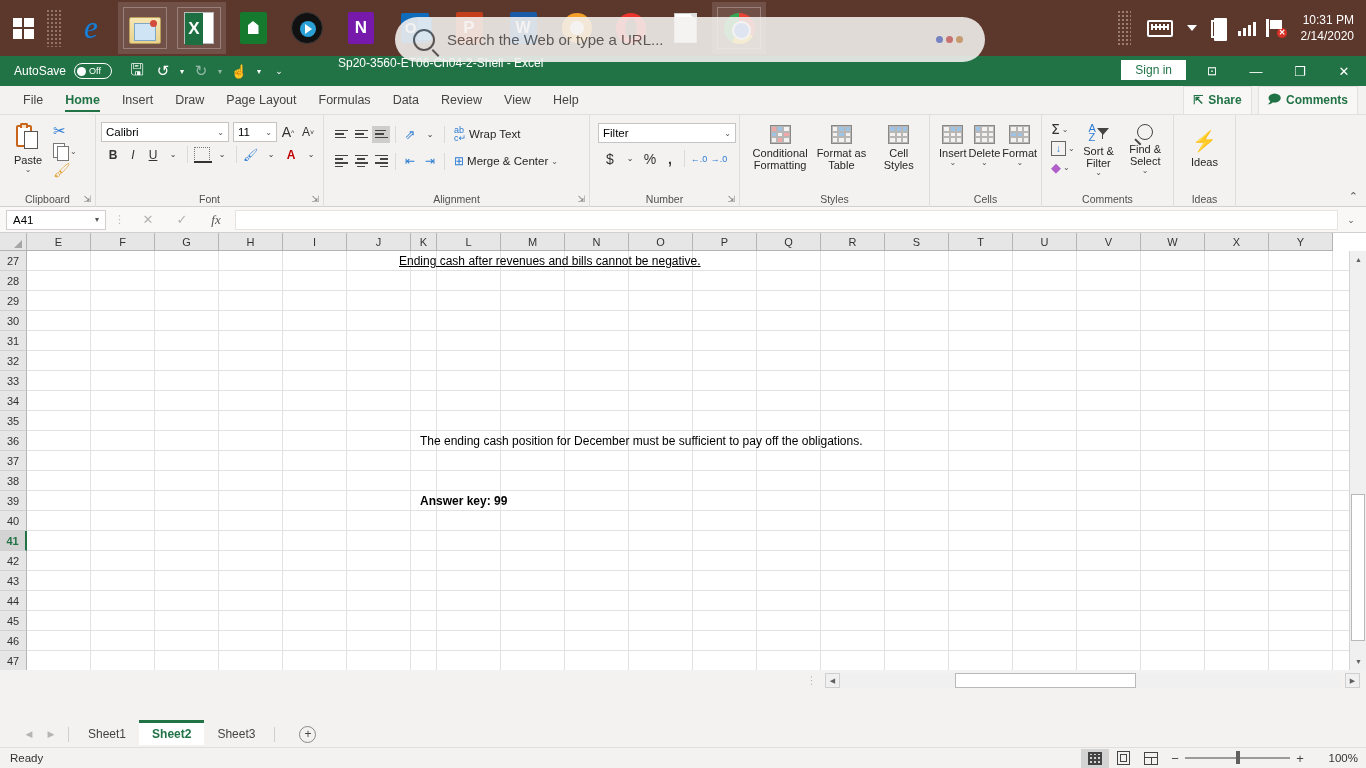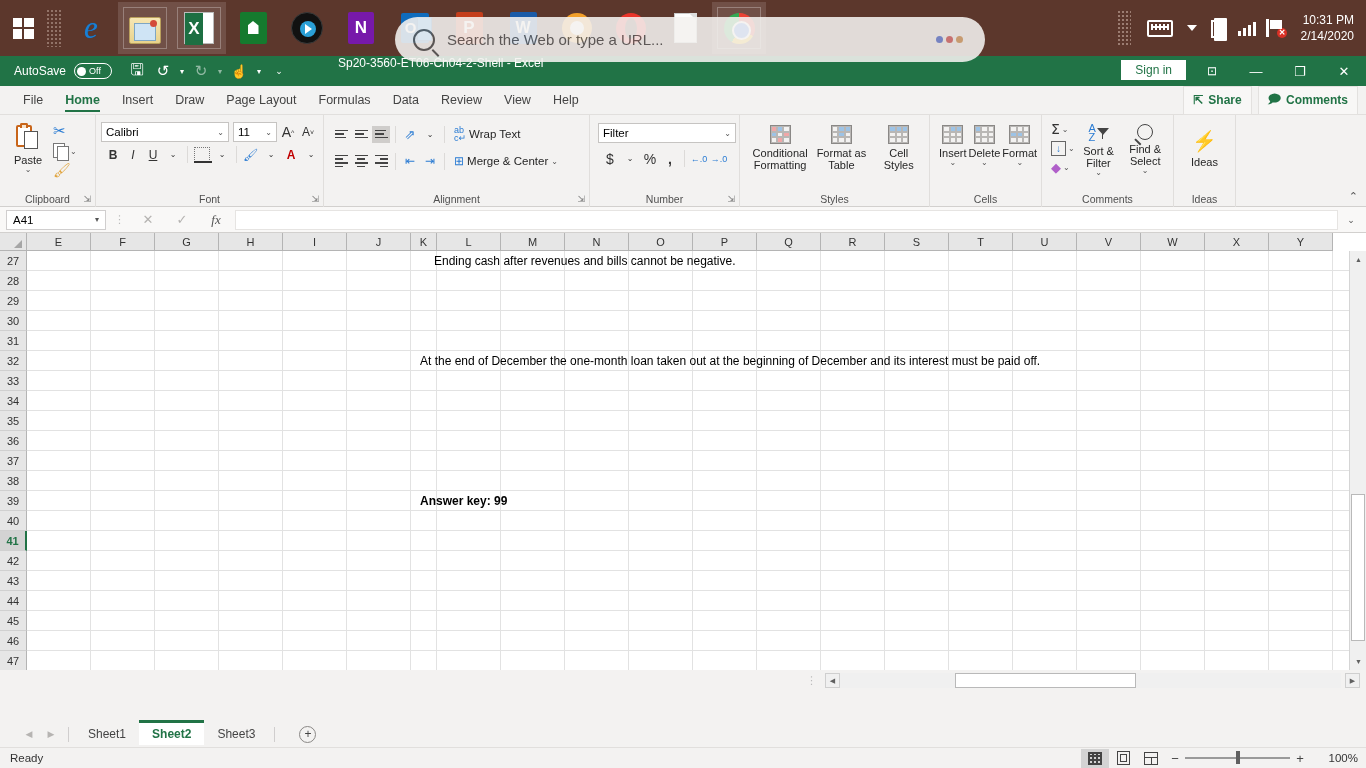--- a/index.html
+++ b/index.html
@@ -833,229 +833,229 @@
           <div class="gcell" style="width: 64px;"></div>
           <div class="gcell" style="width: 64px;"></div>
           <div class="gcell" style="width: 64px;"></div>
           <div class="gcell" style="width: 64px;"></div>
           <div class="gcell" style="width: 64px;"></div>
           <div class="gcell" style="width: 64px;"></div>
           <div class="gcell" style="width: 64px;"></div>
           <div class="gcell" style="width: 64px;"></div>
           <div class="gcell" style="width: 64px;"></div>
           <div class="gcell" style="width: 64px;"></div>
-          <div class="celltext" style="left: 407px;">Ending cash after revenues and bills cannot be negative.</div>
-        </div>
-        <div class="gridrow">
-          <div class="gcell" style="width: 64px;"></div>
-          <div class="gcell" style="width: 64px;"></div>
-          <div class="gcell" style="width: 64px;"></div>
-          <div class="gcell" style="width: 64px;"></div>
-          <div class="gcell" style="width: 64px;"></div>
-          <div class="gcell" style="width: 64px;"></div>
-          <div class="gcell" style="width: 26px;"></div>
-          <div class="gcell" style="width: 64px;"></div>
-          <div class="gcell" style="width: 64px;"></div>
-          <div class="gcell" style="width: 64px;"></div>
-          <div class="gcell" style="width: 64px;"></div>
-          <div class="gcell" style="width: 64px;"></div>
-          <div class="gcell" style="width: 64px;"></div>
-          <div class="gcell" style="width: 64px;"></div>
-          <div class="gcell" style="width: 64px;"></div>
-          <div class="gcell" style="width: 64px;"></div>
-          <div class="gcell" style="width: 64px;"></div>
-          <div class="gcell" style="width: 64px;"></div>
-          <div class="gcell" style="width: 64px;"></div>
-          <div class="gcell" style="width: 64px;"></div>
-          <div class="gcell" style="width: 64px;"></div>
-        </div>
-        <div class="gridrow">
-          <div class="gcell" style="width: 64px;"></div>
-          <div class="gcell" style="width: 64px;"></div>
-          <div class="gcell" style="width: 64px;"></div>
-          <div class="gcell" style="width: 64px;"></div>
-          <div class="gcell" style="width: 64px;"></div>
-          <div class="gcell" style="width: 64px;"></div>
-          <div class="gcell" style="width: 26px;"></div>
-          <div class="gcell" style="width: 64px;"></div>
-          <div class="gcell" style="width: 64px;"></div>
-          <div class="gcell" style="width: 64px;"></div>
-          <div class="gcell" style="width: 64px;"></div>
-          <div class="gcell" style="width: 64px;"></div>
-          <div class="gcell" style="width: 64px;"></div>
-          <div class="gcell" style="width: 64px;"></div>
-          <div class="gcell" style="width: 64px;"></div>
-          <div class="gcell" style="width: 64px;"></div>
-          <div class="gcell" style="width: 64px;"></div>
-          <div class="gcell" style="width: 64px;"></div>
-          <div class="gcell" style="width: 64px;"></div>
-          <div class="gcell" style="width: 64px;"></div>
-          <div class="gcell" style="width: 64px;"></div>
-        </div>
-        <div class="gridrow">
-          <div class="gcell" style="width: 64px;"></div>
-          <div class="gcell" style="width: 64px;"></div>
-          <div class="gcell" style="width: 64px;"></div>
-          <div class="gcell" style="width: 64px;"></div>
-          <div class="gcell" style="width: 64px;"></div>
-          <div class="gcell" style="width: 64px;"></div>
-          <div class="gcell" style="width: 26px;"></div>
-          <div class="gcell" style="width: 64px;"></div>
-          <div class="gcell" style="width: 64px;"></div>
-          <div class="gcell" style="width: 64px;"></div>
-          <div class="gcell" style="width: 64px;"></div>
-          <div class="gcell" style="width: 64px;"></div>
-          <div class="gcell" style="width: 64px;"></div>
-          <div class="gcell" style="width: 64px;"></div>
-          <div class="gcell" style="width: 64px;"></div>
-          <div class="gcell" style="width: 64px;"></div>
-          <div class="gcell" style="width: 64px;"></div>
-          <div class="gcell" style="width: 64px;"></div>
-          <div class="gcell" style="width: 64px;"></div>
-          <div class="gcell" style="width: 64px;"></div>
-          <div class="gcell" style="width: 64px;"></div>
-        </div>
-        <div class="gridrow">
-          <div class="gcell" style="width: 64px;"></div>
-          <div class="gcell" style="width: 64px;"></div>
-          <div class="gcell" style="width: 64px;"></div>
-          <div class="gcell" style="width: 64px;"></div>
-          <div class="gcell" style="width: 64px;"></div>
-          <div class="gcell" style="width: 64px;"></div>
-          <div class="gcell" style="width: 26px;"></div>
-          <div class="gcell" style="width: 64px;"></div>
-          <div class="gcell" style="width: 64px;"></div>
-          <div class="gcell" style="width: 64px;"></div>
-          <div class="gcell" style="width: 64px;"></div>
-          <div class="gcell" style="width: 64px;"></div>
-          <div class="gcell" style="width: 64px;"></div>
-          <div class="gcell" style="width: 64px;"></div>
-          <div class="gcell" style="width: 64px;"></div>
-          <div class="gcell" style="width: 64px;"></div>
-          <div class="gcell" style="width: 64px;"></div>
-          <div class="gcell" style="width: 64px;"></div>
-          <div class="gcell" style="width: 64px;"></div>
-          <div class="gcell" style="width: 64px;"></div>
-          <div class="gcell" style="width: 64px;"></div>
-        </div>
-        <div class="gridrow">
-          <div class="gcell" style="width: 64px;"></div>
-          <div class="gcell" style="width: 64px;"></div>
-          <div class="gcell" style="width: 64px;"></div>
-          <div class="gcell" style="width: 64px;"></div>
-          <div class="gcell" style="width: 64px;"></div>
-          <div class="gcell" style="width: 64px;"></div>
-          <div class="gcell" style="width: 26px;"></div>
-          <div class="gcell" style="width: 64px;"></div>
-          <div class="gcell" style="width: 64px;"></div>
-          <div class="gcell" style="width: 64px;"></div>
-          <div class="gcell" style="width: 64px;"></div>
-          <div class="gcell" style="width: 64px;"></div>
-          <div class="gcell" style="width: 64px;"></div>
-          <div class="gcell" style="width: 64px;"></div>
-          <div class="gcell" style="width: 64px;"></div>
-          <div class="gcell" style="width: 64px;"></div>
-          <div class="gcell" style="width: 64px;"></div>
-          <div class="gcell" style="width: 64px;"></div>
-          <div class="gcell" style="width: 64px;"></div>
-          <div class="gcell" style="width: 64px;"></div>
-          <div class="gcell" style="width: 64px;"></div>
-          <div class="celltext" style="left: 393px;">At the end of December the one-month loan taken out at the beginning of December and its interest must be paid off.</div>
-        </div>
-        <div class="gridrow">
-          <div class="gcell" style="width: 64px;"></div>
-          <div class="gcell" style="width: 64px;"></div>
-          <div class="gcell" style="width: 64px;"></div>
-          <div class="gcell" style="width: 64px;"></div>
-          <div class="gcell" style="width: 64px;"></div>
-          <div class="gcell" style="width: 64px;"></div>
-          <div class="gcell" style="width: 26px;"></div>
-          <div class="gcell" style="width: 64px;"></div>
-          <div class="gcell" style="width: 64px;"></div>
-          <div class="gcell" style="width: 64px;"></div>
-          <div class="gcell" style="width: 64px;"></div>
-          <div class="gcell" style="width: 64px;"></div>
-          <div class="gcell" style="width: 64px;"></div>
-          <div class="gcell" style="width: 64px;"></div>
-          <div class="gcell" style="width: 64px;"></div>
-          <div class="gcell" style="width: 64px;"></div>
-          <div class="gcell" style="width: 64px;"></div>
-          <div class="gcell" style="width: 64px;"></div>
-          <div class="gcell" style="width: 64px;"></div>
-          <div class="gcell" style="width: 64px;"></div>
-          <div class="gcell" style="width: 64px;"></div>
-        </div>
-        <div class="gridrow">
-          <div class="gcell" style="width: 64px;"></div>
-          <div class="gcell" style="width: 64px;"></div>
-          <div class="gcell" style="width: 64px;"></div>
-          <div class="gcell" style="width: 64px;"></div>
-          <div class="gcell" style="width: 64px;"></div>
-          <div class="gcell" style="width: 64px;"></div>
-          <div class="gcell" style="width: 26px;"></div>
-          <div class="gcell" style="width: 64px;"></div>
-          <div class="gcell" style="width: 64px;"></div>
-          <div class="gcell" style="width: 64px;"></div>
-          <div class="gcell" style="width: 64px;"></div>
-          <div class="gcell" style="width: 64px;"></div>
-          <div class="gcell" style="width: 64px;"></div>
-          <div class="gcell" style="width: 64px;"></div>
-          <div class="gcell" style="width: 64px;"></div>
-          <div class="gcell" style="width: 64px;"></div>
-          <div class="gcell" style="width: 64px;"></div>
-          <div class="gcell" style="width: 64px;"></div>
-          <div class="gcell" style="width: 64px;"></div>
-          <div class="gcell" style="width: 64px;"></div>
-          <div class="gcell" style="width: 64px;"></div>
-        </div>
-        <div class="gridrow">
-          <div class="gcell" style="width: 64px;"></div>
-          <div class="gcell" style="width: 64px;"></div>
-          <div class="gcell" style="width: 64px;"></div>
-          <div class="gcell" style="width: 64px;"></div>
-          <div class="gcell" style="width: 64px;"></div>
-          <div class="gcell" style="width: 64px;"></div>
-          <div class="gcell" style="width: 26px;"></div>
-          <div class="gcell" style="width: 64px;"></div>
-          <div class="gcell" style="width: 64px;"></div>
-          <div class="gcell" style="width: 64px;"></div>
-          <div class="gcell" style="width: 64px;"></div>
-          <div class="gcell" style="width: 64px;"></div>
-          <div class="gcell" style="width: 64px;"></div>
-          <div class="gcell" style="width: 64px;"></div>
-          <div class="gcell" style="width: 64px;"></div>
-          <div class="gcell" style="width: 64px;"></div>
-          <div class="gcell" style="width: 64px;"></div>
-          <div class="gcell" style="width: 64px;"></div>
-          <div class="gcell" style="width: 64px;"></div>
-          <div class="gcell" style="width: 64px;"></div>
-          <div class="gcell" style="width: 64px;"></div>
-        </div>
-        <div class="gridrow">
-          <div class="gcell" style="width: 64px;"></div>
-          <div class="gcell" style="width: 64px;"></div>
-          <div class="gcell" style="width: 64px;"></div>
-          <div class="gcell" style="width: 64px;"></div>
-          <div class="gcell" style="width: 64px;"></div>
-          <div class="gcell" style="width: 64px;"></div>
-          <div class="gcell" style="width: 26px;"></div>
-          <div class="gcell" style="width: 64px;"></div>
-          <div class="gcell" style="width: 64px;"></div>
-          <div class="gcell" style="width: 64px;"></div>
-          <div class="gcell" style="width: 64px;"></div>
-          <div class="gcell" style="width: 64px;"></div>
-          <div class="gcell" style="width: 64px;"></div>
-          <div class="gcell" style="width: 64px;"></div>
-          <div class="gcell" style="width: 64px;"></div>
-          <div class="gcell" style="width: 64px;"></div>
-          <div class="gcell" style="width: 64px;"></div>
-          <div class="gcell" style="width: 64px;"></div>
-          <div class="gcell" style="width: 64px;"></div>
-          <div class="gcell" style="width: 64px;"></div>
-          <div class="gcell" style="width: 64px;"></div>
+          <div class="celltext" style="left: 372px; text-decoration: underline;">Ending cash after revenues and bills cannot be negative.</div>
+        </div>
+        <div class="gridrow">
+          <div class="gcell" style="width: 64px;"></div>
+          <div class="gcell" style="width: 64px;"></div>
+          <div class="gcell" style="width: 64px;"></div>
+          <div class="gcell" style="width: 64px;"></div>
+          <div class="gcell" style="width: 64px;"></div>
+          <div class="gcell" style="width: 64px;"></div>
+          <div class="gcell" style="width: 26px;"></div>
+          <div class="gcell" style="width: 64px;"></div>
+          <div class="gcell" style="width: 64px;"></div>
+          <div class="gcell" style="width: 64px;"></div>
+          <div class="gcell" style="width: 64px;"></div>
+          <div class="gcell" style="width: 64px;"></div>
+          <div class="gcell" style="width: 64px;"></div>
+          <div class="gcell" style="width: 64px;"></div>
+          <div class="gcell" style="width: 64px;"></div>
+          <div class="gcell" style="width: 64px;"></div>
+          <div class="gcell" style="width: 64px;"></div>
+          <div class="gcell" style="width: 64px;"></div>
+          <div class="gcell" style="width: 64px;"></div>
+          <div class="gcell" style="width: 64px;"></div>
+          <div class="gcell" style="width: 64px;"></div>
+        </div>
+        <div class="gridrow">
+          <div class="gcell" style="width: 64px;"></div>
+          <div class="gcell" style="width: 64px;"></div>
+          <div class="gcell" style="width: 64px;"></div>
+          <div class="gcell" style="width: 64px;"></div>
+          <div class="gcell" style="width: 64px;"></div>
+          <div class="gcell" style="width: 64px;"></div>
+          <div class="gcell" style="width: 26px;"></div>
+          <div class="gcell" style="width: 64px;"></div>
+          <div class="gcell" style="width: 64px;"></div>
+          <div class="gcell" style="width: 64px;"></div>
+          <div class="gcell" style="width: 64px;"></div>
+          <div class="gcell" style="width: 64px;"></div>
+          <div class="gcell" style="width: 64px;"></div>
+          <div class="gcell" style="width: 64px;"></div>
+          <div class="gcell" style="width: 64px;"></div>
+          <div class="gcell" style="width: 64px;"></div>
+          <div class="gcell" style="width: 64px;"></div>
+          <div class="gcell" style="width: 64px;"></div>
+          <div class="gcell" style="width: 64px;"></div>
+          <div class="gcell" style="width: 64px;"></div>
+          <div class="gcell" style="width: 64px;"></div>
+        </div>
+        <div class="gridrow">
+          <div class="gcell" style="width: 64px;"></div>
+          <div class="gcell" style="width: 64px;"></div>
+          <div class="gcell" style="width: 64px;"></div>
+          <div class="gcell" style="width: 64px;"></div>
+          <div class="gcell" style="width: 64px;"></div>
+          <div class="gcell" style="width: 64px;"></div>
+          <div class="gcell" style="width: 26px;"></div>
+          <div class="gcell" style="width: 64px;"></div>
+          <div class="gcell" style="width: 64px;"></div>
+          <div class="gcell" style="width: 64px;"></div>
+          <div class="gcell" style="width: 64px;"></div>
+          <div class="gcell" style="width: 64px;"></div>
+          <div class="gcell" style="width: 64px;"></div>
+          <div class="gcell" style="width: 64px;"></div>
+          <div class="gcell" style="width: 64px;"></div>
+          <div class="gcell" style="width: 64px;"></div>
+          <div class="gcell" style="width: 64px;"></div>
+          <div class="gcell" style="width: 64px;"></div>
+          <div class="gcell" style="width: 64px;"></div>
+          <div class="gcell" style="width: 64px;"></div>
+          <div class="gcell" style="width: 64px;"></div>
+        </div>
+        <div class="gridrow">
+          <div class="gcell" style="width: 64px;"></div>
+          <div class="gcell" style="width: 64px;"></div>
+          <div class="gcell" style="width: 64px;"></div>
+          <div class="gcell" style="width: 64px;"></div>
+          <div class="gcell" style="width: 64px;"></div>
+          <div class="gcell" style="width: 64px;"></div>
+          <div class="gcell" style="width: 26px;"></div>
+          <div class="gcell" style="width: 64px;"></div>
+          <div class="gcell" style="width: 64px;"></div>
+          <div class="gcell" style="width: 64px;"></div>
+          <div class="gcell" style="width: 64px;"></div>
+          <div class="gcell" style="width: 64px;"></div>
+          <div class="gcell" style="width: 64px;"></div>
+          <div class="gcell" style="width: 64px;"></div>
+          <div class="gcell" style="width: 64px;"></div>
+          <div class="gcell" style="width: 64px;"></div>
+          <div class="gcell" style="width: 64px;"></div>
+          <div class="gcell" style="width: 64px;"></div>
+          <div class="gcell" style="width: 64px;"></div>
+          <div class="gcell" style="width: 64px;"></div>
+          <div class="gcell" style="width: 64px;"></div>
+        </div>
+        <div class="gridrow">
+          <div class="gcell" style="width: 64px;"></div>
+          <div class="gcell" style="width: 64px;"></div>
+          <div class="gcell" style="width: 64px;"></div>
+          <div class="gcell" style="width: 64px;"></div>
+          <div class="gcell" style="width: 64px;"></div>
+          <div class="gcell" style="width: 64px;"></div>
+          <div class="gcell" style="width: 26px;"></div>
+          <div class="gcell" style="width: 64px;"></div>
+          <div class="gcell" style="width: 64px;"></div>
+          <div class="gcell" style="width: 64px;"></div>
+          <div class="gcell" style="width: 64px;"></div>
+          <div class="gcell" style="width: 64px;"></div>
+          <div class="gcell" style="width: 64px;"></div>
+          <div class="gcell" style="width: 64px;"></div>
+          <div class="gcell" style="width: 64px;"></div>
+          <div class="gcell" style="width: 64px;"></div>
+          <div class="gcell" style="width: 64px;"></div>
+          <div class="gcell" style="width: 64px;"></div>
+          <div class="gcell" style="width: 64px;"></div>
+          <div class="gcell" style="width: 64px;"></div>
+          <div class="gcell" style="width: 64px;"></div>
+        </div>
+        <div class="gridrow">
+          <div class="gcell" style="width: 64px;"></div>
+          <div class="gcell" style="width: 64px;"></div>
+          <div class="gcell" style="width: 64px;"></div>
+          <div class="gcell" style="width: 64px;"></div>
+          <div class="gcell" style="width: 64px;"></div>
+          <div class="gcell" style="width: 64px;"></div>
+          <div class="gcell" style="width: 26px;"></div>
+          <div class="gcell" style="width: 64px;"></div>
+          <div class="gcell" style="width: 64px;"></div>
+          <div class="gcell" style="width: 64px;"></div>
+          <div class="gcell" style="width: 64px;"></div>
+          <div class="gcell" style="width: 64px;"></div>
+          <div class="gcell" style="width: 64px;"></div>
+          <div class="gcell" style="width: 64px;"></div>
+          <div class="gcell" style="width: 64px;"></div>
+          <div class="gcell" style="width: 64px;"></div>
+          <div class="gcell" style="width: 64px;"></div>
+          <div class="gcell" style="width: 64px;"></div>
+          <div class="gcell" style="width: 64px;"></div>
+          <div class="gcell" style="width: 64px;"></div>
+          <div class="gcell" style="width: 64px;"></div>
+        </div>
+        <div class="gridrow">
+          <div class="gcell" style="width: 64px;"></div>
+          <div class="gcell" style="width: 64px;"></div>
+          <div class="gcell" style="width: 64px;"></div>
+          <div class="gcell" style="width: 64px;"></div>
+          <div class="gcell" style="width: 64px;"></div>
+          <div class="gcell" style="width: 64px;"></div>
+          <div class="gcell" style="width: 26px;"></div>
+          <div class="gcell" style="width: 64px;"></div>
+          <div class="gcell" style="width: 64px;"></div>
+          <div class="gcell" style="width: 64px;"></div>
+          <div class="gcell" style="width: 64px;"></div>
+          <div class="gcell" style="width: 64px;"></div>
+          <div class="gcell" style="width: 64px;"></div>
+          <div class="gcell" style="width: 64px;"></div>
+          <div class="gcell" style="width: 64px;"></div>
+          <div class="gcell" style="width: 64px;"></div>
+          <div class="gcell" style="width: 64px;"></div>
+          <div class="gcell" style="width: 64px;"></div>
+          <div class="gcell" style="width: 64px;"></div>
+          <div class="gcell" style="width: 64px;"></div>
+          <div class="gcell" style="width: 64px;"></div>
+        </div>
+        <div class="gridrow">
+          <div class="gcell" style="width: 64px;"></div>
+          <div class="gcell" style="width: 64px;"></div>
+          <div class="gcell" style="width: 64px;"></div>
+          <div class="gcell" style="width: 64px;"></div>
+          <div class="gcell" style="width: 64px;"></div>
+          <div class="gcell" style="width: 64px;"></div>
+          <div class="gcell" style="width: 26px;"></div>
+          <div class="gcell" style="width: 64px;"></div>
+          <div class="gcell" style="width: 64px;"></div>
+          <div class="gcell" style="width: 64px;"></div>
+          <div class="gcell" style="width: 64px;"></div>
+          <div class="gcell" style="width: 64px;"></div>
+          <div class="gcell" style="width: 64px;"></div>
+          <div class="gcell" style="width: 64px;"></div>
+          <div class="gcell" style="width: 64px;"></div>
+          <div class="gcell" style="width: 64px;"></div>
+          <div class="gcell" style="width: 64px;"></div>
+          <div class="gcell" style="width: 64px;"></div>
+          <div class="gcell" style="width: 64px;"></div>
+          <div class="gcell" style="width: 64px;"></div>
+          <div class="gcell" style="width: 64px;"></div>
+        </div>
+        <div class="gridrow">
+          <div class="gcell" style="width: 64px;"></div>
+          <div class="gcell" style="width: 64px;"></div>
+          <div class="gcell" style="width: 64px;"></div>
+          <div class="gcell" style="width: 64px;"></div>
+          <div class="gcell" style="width: 64px;"></div>
+          <div class="gcell" style="width: 64px;"></div>
+          <div class="gcell" style="width: 26px;"></div>
+          <div class="gcell" style="width: 64px;"></div>
+          <div class="gcell" style="width: 64px;"></div>
+          <div class="gcell" style="width: 64px;"></div>
+          <div class="gcell" style="width: 64px;"></div>
+          <div class="gcell" style="width: 64px;"></div>
+          <div class="gcell" style="width: 64px;"></div>
+          <div class="gcell" style="width: 64px;"></div>
+          <div class="gcell" style="width: 64px;"></div>
+          <div class="gcell" style="width: 64px;"></div>
+          <div class="gcell" style="width: 64px;"></div>
+          <div class="gcell" style="width: 64px;"></div>
+          <div class="gcell" style="width: 64px;"></div>
+          <div class="gcell" style="width: 64px;"></div>
+          <div class="gcell" style="width: 64px;"></div>
+          <div class="celltext" style="left: 393px;">The ending cash position for December must be sufficient to pay off the obligations.</div>
         </div>
         <div class="gridrow">
           <div class="gcell" style="width: 64px;"></div>
           <div class="gcell" style="width: 64px;"></div>
           <div class="gcell" style="width: 64px;"></div>
           <div class="gcell" style="width: 64px;"></div>
           <div class="gcell" style="width: 64px;"></div>
           <div class="gcell" style="width: 64px;"></div>
           <div class="gcell" style="width: 26px;"></div>
           <div class="gcell" style="width: 64px;"></div>

